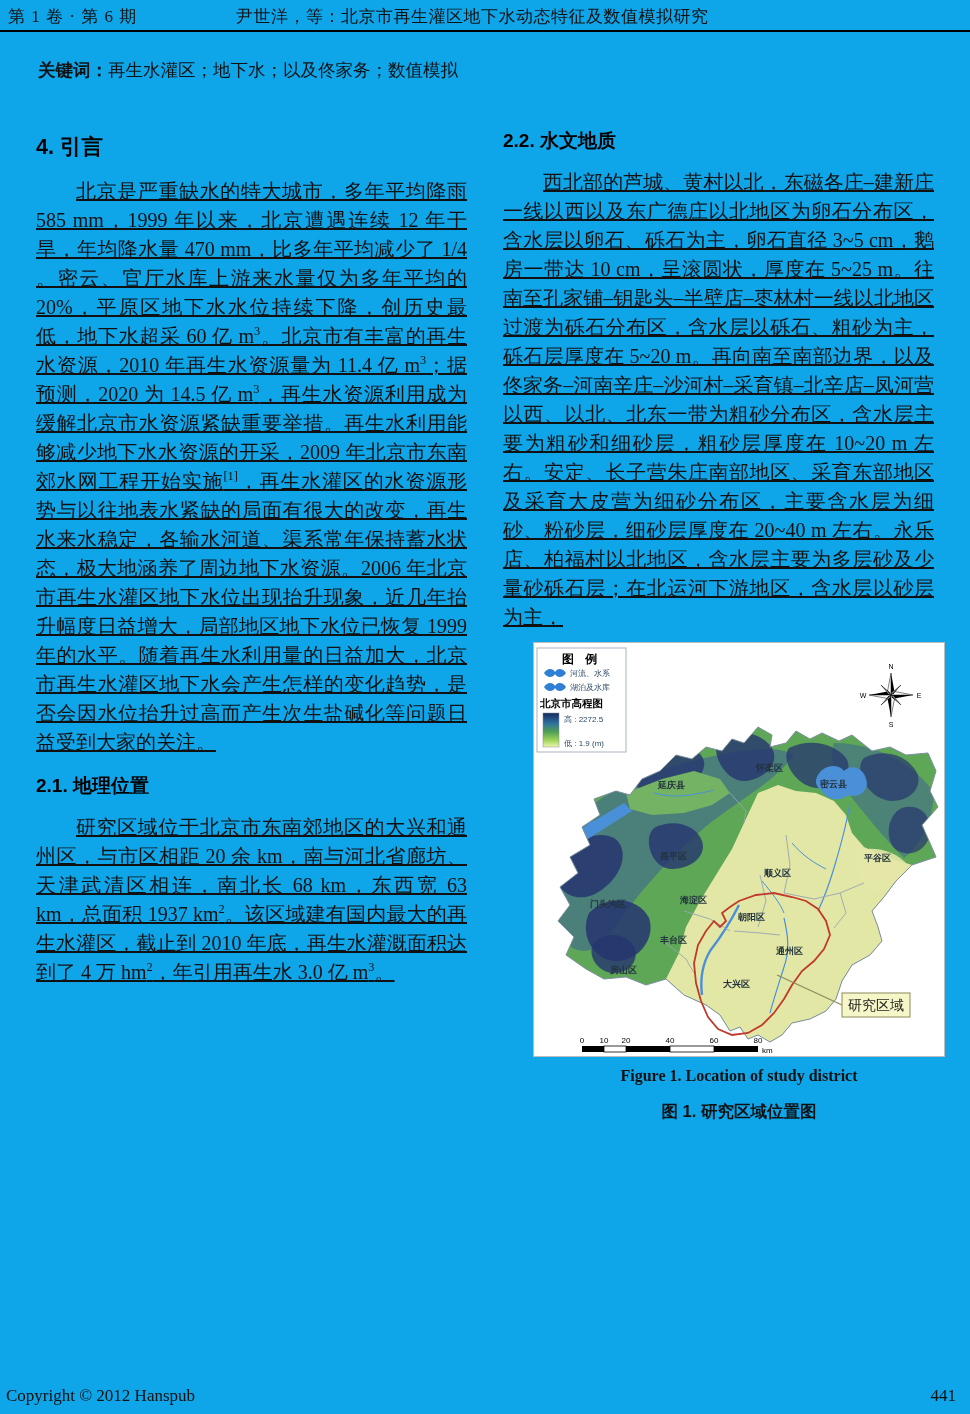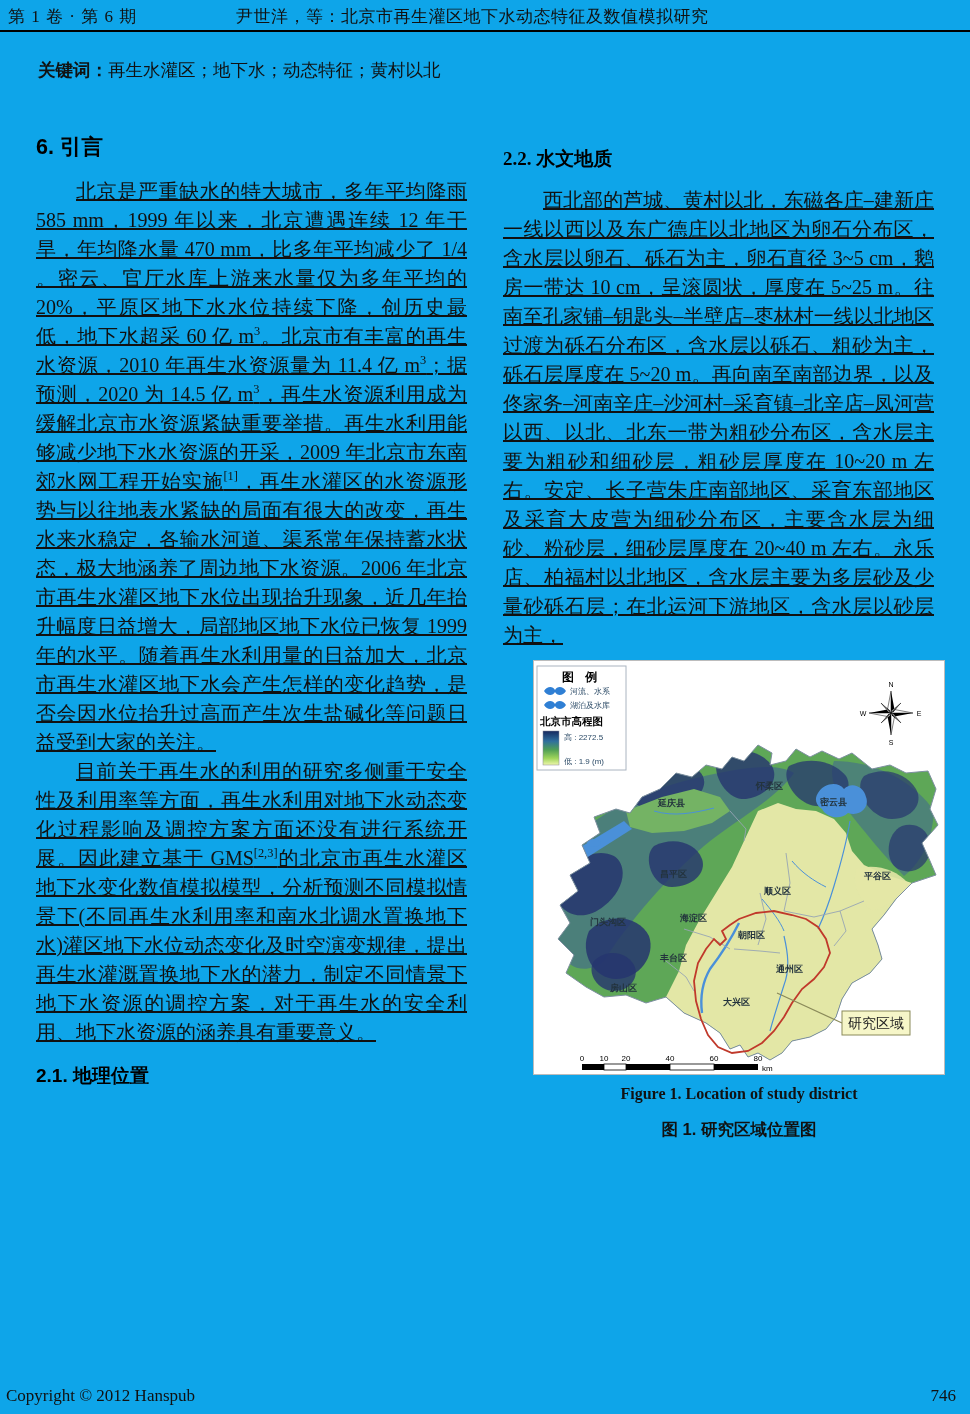--- a/index.html
+++ b/index.html
@@ -13,21 +13,21 @@
   .keywords{position:absolute;left:38px;top:58px;width:900px;font-size:17.5px;}
   .kw-label{font-family:"Liberation Sans","DejaVu Sans",sans-serif;font-weight:bold;text-align:center;}
   
   .col{position:absolute;top:118px;width:431px;}
   .col-left{left:36px;}
   .col-right{left:503px;}
   h1.sec{font-family:"Liberation Sans","DejaVu Sans",sans-serif;font-weight:bold;
          font-size:21.5px;margin:14px 0 16px 0;color:#000;}
   h2.sec{font-family:"Liberation Sans","DejaVu Sans",sans-serif;font-weight:bold;
          font-size:19px;margin:16px 0 14px 0;color:#000;}
-  .col-right h2.first{margin-top:28px;font-family:Liberation Serif, serif;}
+  .col-right h2.first{margin-top:10px;}
   p.body{font-size:20px;line-height:29px;text-align:justify;text-justify:inter-ideograph;
          margin:0;text-indent:2em;text-decoration:underline;}
   p.body sup{font-size:.62em;line-height:0;vertical-align:super;}
   
   .figure-wrap{margin:10px 0 0 30px;width:412px;}
   .figure-box{width:410px;height:413px;border:1px solid #bcbcbc;background:#fff;}
   .fig-caption{margin-top:10px;text-align:center;}
   .cap-en{font-size:16px;font-weight:bold;font-family:"Liberation Serif",serif;}
   .cap-zh{font-size:16.5px;font-weight:bold;font-family:"Liberation Sans","DejaVu Sans",sans-serif;margin-top:16px;}
   
@@ -46,28 +46,28 @@
 </head>
 <body>
 
 <div id="page">
 
   <div class="hdr-issue">第 1 卷 · 第 6 期</div>
   <div class="hdr-title">尹世洋，等：北京市再生灌区地下水动态特征及数值模拟研究</div>
   <div class="hdr-rule"></div>
 
   <div class="keywords">
-    <span class="kw-label">关键词：</span><span>再生水灌区；地下水；动态特征；黄村以北</span>
+    <span class="kw-label">关键词：</span><span>再生水灌区；地下水；以及佟家务；数值模拟</span>
   </div>
 
   <div class="col col-left">
-    <h1 class="sec">6. 引言</h1>
+    <h1 class="sec">4. 引言</h1>
     <p class="body">北京是严重缺水的特大城市，多年平均降雨 585 mm，1999 年以来，北京遭遇连续 12 年干旱，年均降水量 470 mm，比多年平均减少了 1/4 。密云、官厅水库上游来水量仅为多年平均的 20%，平原区地下水水位持续下降，创历史最低，地下水超采 60 亿 m<sup>3</sup>。北京市有丰富的再生水资源，2010 年再生水资源量为 11.4 亿 m<sup>3</sup>；据预测，2020 为 14.5 亿 m<sup>3</sup>，再生水资源利用成为缓解北京市水资源紧缺重要举措。再生水利用能够减少地下水水资源的开采，2009 年北京市东南郊水网工程开始实施<sup>[1]</sup>，再生水灌区的水资源形势与以往地表水紧缺的局面有很大的改变，再生水来水稳定，各输水河道、渠系常年保持蓄水状态，极大地涵养了周边地下水资源。2006 年北京市再生水灌区地下水位出现抬升现象，近几年抬升幅度日益增大，局部地区地下水位已恢复 1999 年的水平。随着再生水利用量的日益加大，北京市再生水灌区地下水会产生怎样的变化趋势，是否会因水位抬升过高而产生次生盐碱化等问题日益受到大家的关注。</p>
-    <p class="body">目前关于再生水的利用的研究多侧重于安全性及利用率等方面，再生水利用对地下水动态变化过程影响及调控方案方面还没有进行系统开展。因此建立基于 GMS<sup>[2,3]</sup>的北京市再生水灌区地下水变化数值模拟模型，分析预测不同模拟情景下(不同再生水利用率和南水北调水置换地下水)灌区地下水位动态变化及时空演变规律，提出再生水灌溉置换地下水的潜力，制定不同情景下地下水资源的调控方案，对于再生水的安全利用、地下水资源的涵养具有重要意义。</p>
     <h2 class="sec">2.1. 地理位置</h2>
+    <p class="body">研究区域位于北京市东南郊地区的大兴和通州区，与市区相距 20 余 km，南与河北省廊坊、天津武清区相连，南北长 68 km，东西宽 63 km，总面积 1937 km<sup>2</sup>。该区域建有国内最大的再生水灌区，截止到 2010 年底，再生水灌溉面积达到了 4 万 hm<sup>2</sup>，年引用再生水 3.0 亿 m<sup>3</sup>。</p>
   </div>
 
   <div class="col col-right">
     <h2 class="sec first">2.2. 水文地质</h2>
     <p class="body">西北部的芦城、黄村以北，东磁各庄–建新庄一线以西以及东广德庄以北地区为卵石分布区，含水层以卵石、砾石为主，卵石直径 3~5 cm，鹅房一带达 10 cm，呈滚圆状，厚度在 5~25 m。往南至孔家铺–钥匙头–半壁店–枣林村一线以北地区过渡为砾石分布区，含水层以砾石、粗砂为主，砾石层厚度在 5~20 m。再向南至南部边界，以及佟家务–河南辛庄–沙河村–采育镇–北辛店–凤河营以西、以北、北东一带为粗砂分布区，含水层主要为粗砂和细砂层，粗砂层厚度在 10~20 m 左右。安定、长子营朱庄南部地区、采育东部地区及采育大皮营为细砂分布区，主要含水层为细砂、粉砂层，细砂层厚度在 20~40 m 左右。永乐店、柏福村以北地区，含水层主要为多层砂及少量砂砾石层；在北运河下游地区，含水层以砂层为主，</p>
 
     <div class="figure-wrap">
       <div class="figure-box">
         <svg width="410" height="413" viewBox="0 0 410 413">
           <defs>
@@ -211,14 +211,14 @@
         </svg>
       </div>
       <div class="fig-caption">
         <div class="cap-en">Figure 1. Location of study district</div>
         <div class="cap-zh">图 1. 研究区域位置图</div>
       </div>
     </div>
   </div>
 
   <div class="foot-copy">Copyright © 2012 Hanspub</div>
-  <div class="foot-page">746</div>
+  <div class="foot-page">441</div>
 </div>
 
 </body></html>

